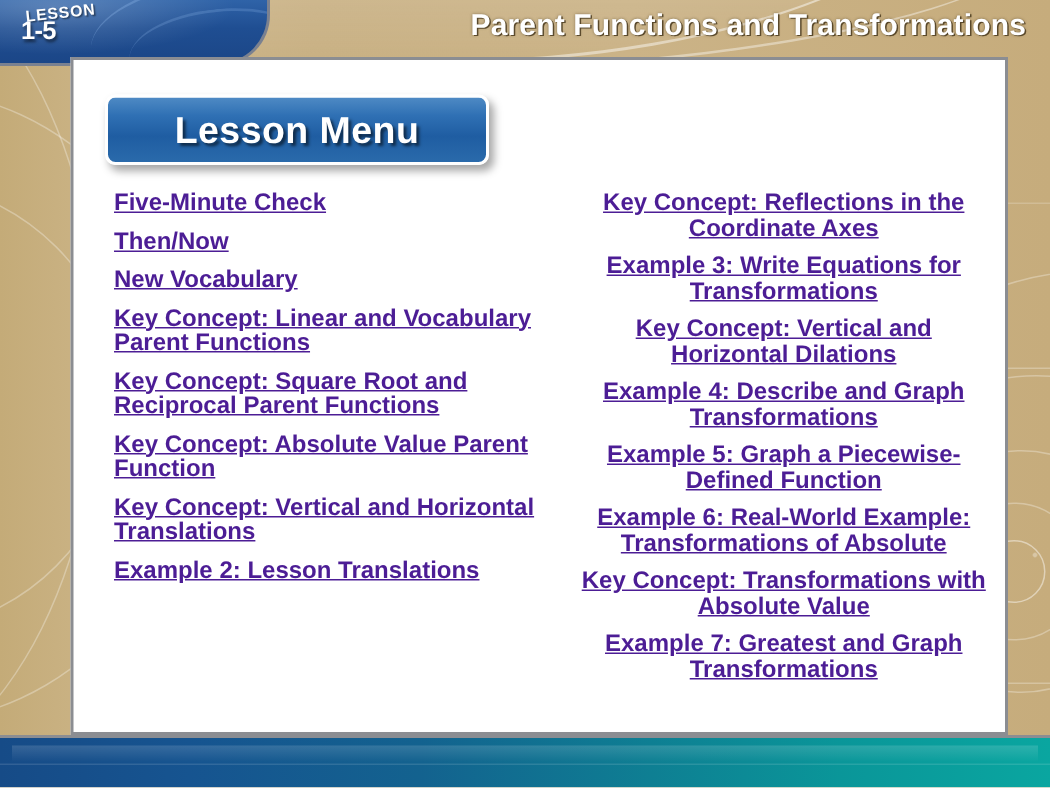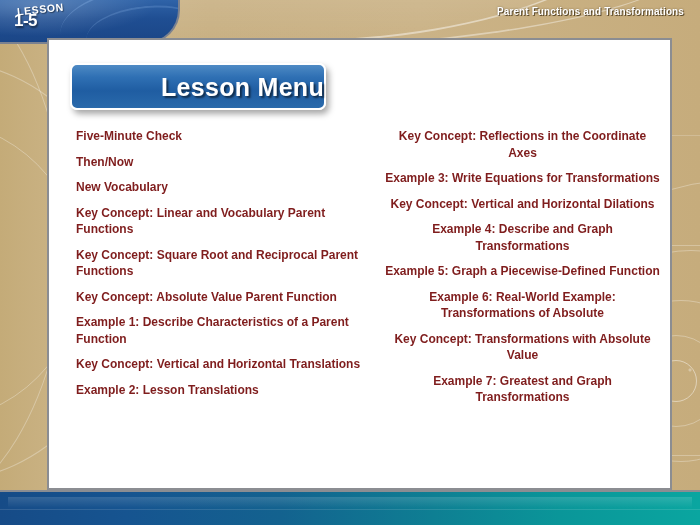--- a/index.html
+++ b/index.html
@@ -68,21 +68,21 @@
   .header-swoosh {
     position: absolute;
     left: 230px; top: -48px;
     width: 470px; height: 96px;
     border-radius: 0 0 100% 0;
     border-bottom: 2px solid rgba(255,255,255,0.40);
   }
   .header-title {
     position: absolute;
     right: 16px; top: 6px;
-    font-size: 10px;
+    font-size: 20px;
     font-weight: bold;
     color: #ffffff;
     letter-spacing: 0.1px;
     text-shadow: 1px 1px 0 rgba(60,45,20,0.75), 0 0 2px rgba(60,45,20,0.5);
     white-space: nowrap;
   }
 
   
   .lesson-tab {
     position: absolute;
@@ -156,42 +156,43 @@
     border-radius: 7px;
     background:
       linear-gradient(180deg, #4e8ac4 0%, #2f70b4 28%, #1f5da2 60%, #2a6aab 100%);
     border: 2px solid #ffffff;
     box-shadow: 3px 4px 6px rgba(0,0,0,0.35);
     box-sizing: border-box;
   }
   .menu-banner-text {
     position: absolute;
     left: 0; right: 0; top: 8px;
-    text-align: right;
+    text-align: center;
     font-size: 25px;
     font-weight: bold;
     color: #ffffff;
     letter-spacing: 0.3px;
     text-shadow: 2px 2px 2px rgba(0,0,0,0.55);
   }
 
   
   .col {
     position: absolute;
     top: 128px;
   }
   .col-left  { left: 76px;  width: 300px; }
   .col-right { left: 385px; width: 275px; }
 
   .menu-link {
     display: block;
-    font-size: 12px;
+    font-size: 16px;
     font-weight: bold;
     line-height: 16.5px;
-    color: #7f1d1d;
+    color: #4c1d95;
+    text-decoration: underline;
     text-underline-offset: 1px;
     margin-bottom: 9px;
     cursor: pointer;
     text-shadow: 0.5px 0.5px 0 rgba(255,255,255,0.5);
   }
   .col-right .menu-link { margin-bottom: 9px; text-align: center; }
 
   
   .bottom-bar {
     position: absolute;
@@ -256,21 +257,20 @@
     <div class="menu-banner-text">Lesson Menu</div>
   </div>
 
   <div class="col col-left">
     <a class="menu-link">Five-Minute Check</a>
     <a class="menu-link">Then/Now</a>
     <a class="menu-link">New Vocabulary</a>
     <a class="menu-link">Key Concept: Linear and Vocabulary Parent Functions</a>
     <a class="menu-link">Key Concept: Square Root and Reciprocal Parent Functions</a>
     <a class="menu-link">Key Concept: Absolute Value Parent Function</a>
-    <a class="menu-link">Example 1: Describe Characteristics of a Parent Function</a>
     <a class="menu-link">Key Concept: Vertical and Horizontal Translations</a>
     <a class="menu-link">Example 2: Lesson Translations</a>
   </div>
 
   <div class="col col-right">
     <a class="menu-link">Key Concept: Reflections in the Coordinate Axes</a>
     <a class="menu-link">Example 3: Write Equations for Transformations</a>
     <a class="menu-link">Key Concept: Vertical and Horizontal Dilations</a>
     <a class="menu-link">Example 4: Describe and Graph Transformations</a>
     <a class="menu-link">Example 5: Graph a Piecewise-Defined Function</a>

